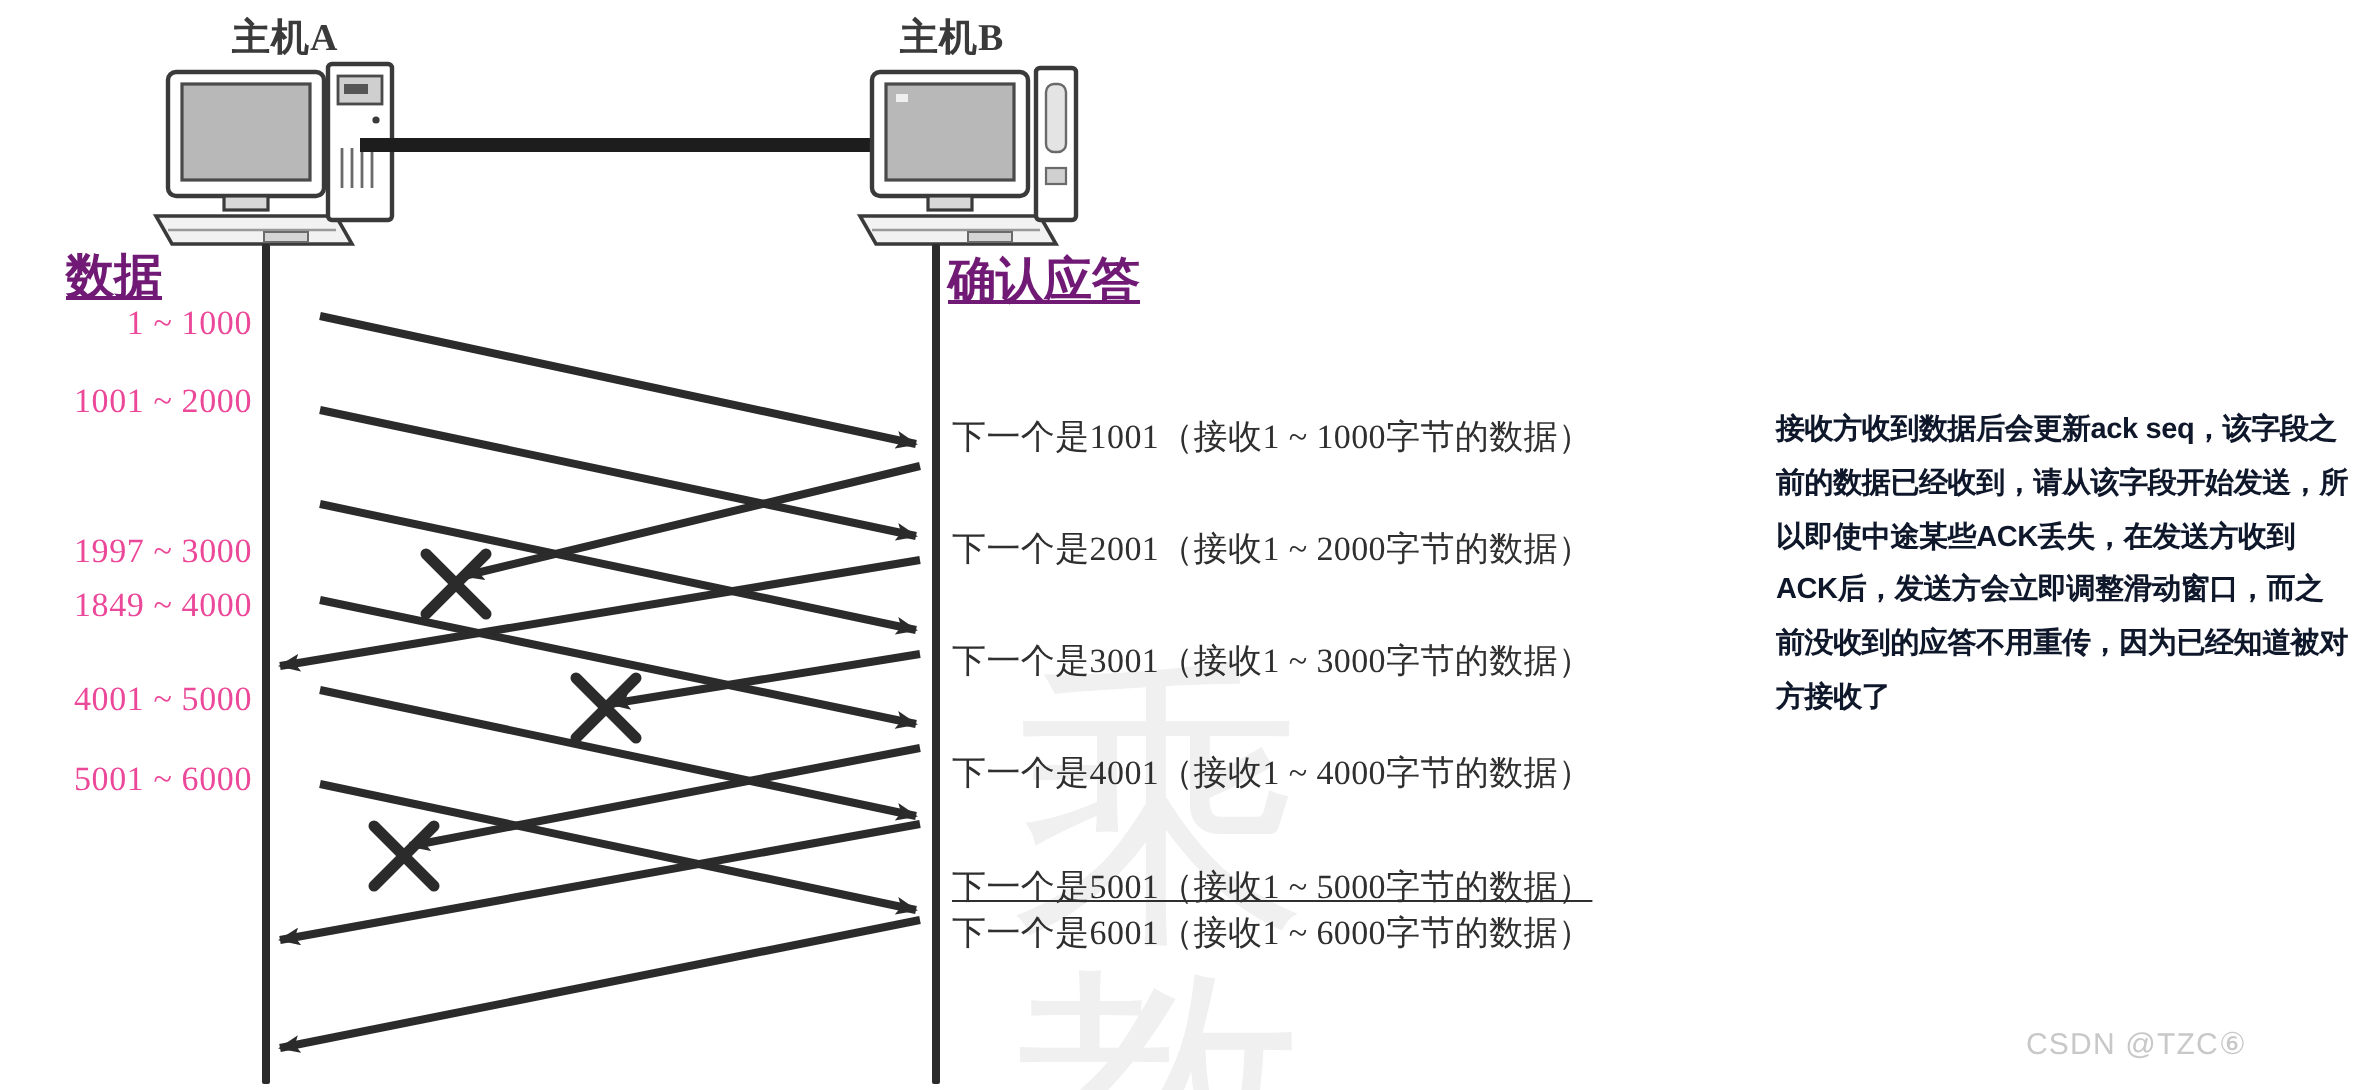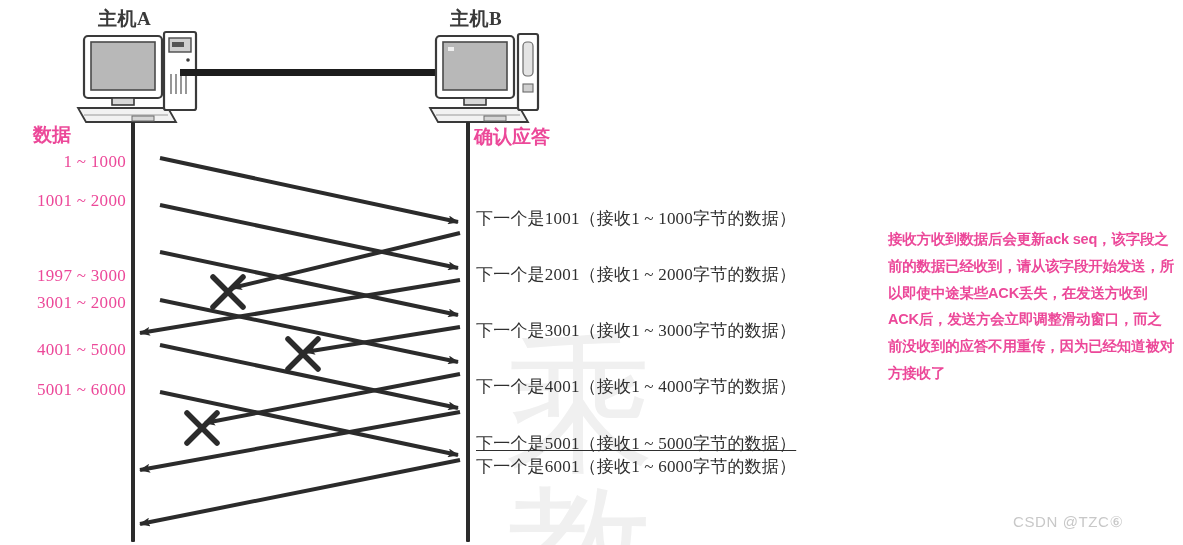--- a/index.html
+++ b/index.html
@@ -21,45 +21,46 @@
   
   .host-title {
     position: absolute;
     font-family: "Liberation Serif", "DejaVu Serif", serif;
     font-size: 19px;
     font-weight: 700;
     color: #3a3a3a;
     letter-spacing: 0.5px;
     white-space: nowrap;
   }
-  #host-a-title { left: 98px; top: 6px; }
+  #host-a-title { left: 116px; top: 6px; }
   #host-b-title { left: 450px; top: 6px; }
 
   
   .computer {
     position: absolute;
   }
 
   
   .axis {
     position: absolute;
     width: 4px;
     background: #2b2b2b;
     border-radius: 1px;
   }
   #axis-a { left: 131px; top: 122px; height: 420px; }
   #axis-b { left: 466px; top: 122px; height: 420px; }
 
   
   .col-caption {
     position: absolute;
-    font-size: 19px;
+    font-size: 24px;
     font-weight: 700;
-    color: #ec4899;
-    white-space: nowrap;
+    color: #701a75;
+    white-space: nowrap;
+    text-decoration: underline;
   }
   #caption-data { left: 33px; top: 122px; }
   #caption-ack  { left: 474px; top: 124px; text-align: right; }
 
   
   .seg-label {
     position: absolute;
     font-size: 17px;
     color: #ec4899;
     text-align: right;
@@ -91,23 +92,22 @@
   
   #annotation {
     position: absolute;
     left: 888px;
     top: 202px;
     width: 288px;
     font-family: "Liberation Sans", "DejaVu Sans", sans-serif;
     font-size: 14.5px;
     font-weight: 700;
     line-height: 1.85;
-    color: #ec4899;
+    color: #0f172a;
     letter-spacing: -0.2px;
-    margin-top: 24px;
   }
 
   
   #watermark {
     position: absolute;
     left: 1013px;
     top: 513px;
     font-family: Liberation Sans, sans-serif;
     font-size: 15px;
     color: #c8c8c8;
@@ -184,21 +184,21 @@
   <div class="axis" id="axis-a"></div>
   <div class="axis" id="axis-b"></div>
 
   <div class="col-caption" id="caption-data">数据</div>
   <div class="col-caption" id="caption-ack">确认应答</div>
 
   <div id="segment-labels">
       <div class="seg-label" style="top: 152px;">1 ~ 1000</div>
       <div class="seg-label" style="top: 191px;">1001 ~ 2000</div>
       <div class="seg-label" style="top: 266px;">1997 ~ 3000</div>
-      <div class="seg-label" style="top: 293px;">3001 ~ 2000</div>
+      <div class="seg-label" style="top: 293px;">1849 ~ 4000</div>
       <div class="seg-label" style="top: 340px; text-align: right;">4001 ~ 5000</div>
       <div class="seg-label" style="top: 380px;">5001 ~ 6000</div>
     </div>
 
   <div id="ack-labels">
       <div class="ack-label" style="top: 207px; text-align: center;">下一个是1001（接收1 ~ 1000字节的数据）</div>
       <div class="ack-label" style="top: 263px;">下一个是2001（接收1 ~ 2000字节的数据）</div>
       <div class="ack-label" style="top: 319px;">下一个是3001（接收1 ~ 3000字节的数据）</div>
       <div class="ack-label" style="top: 375px;">下一个是4001（接收1 ~ 4000字节的数据）</div>
       <div class="ack-label" style="top: 432px; text-decoration: underline;">下一个是5001（接收1 ~ 5000字节的数据）</div>

